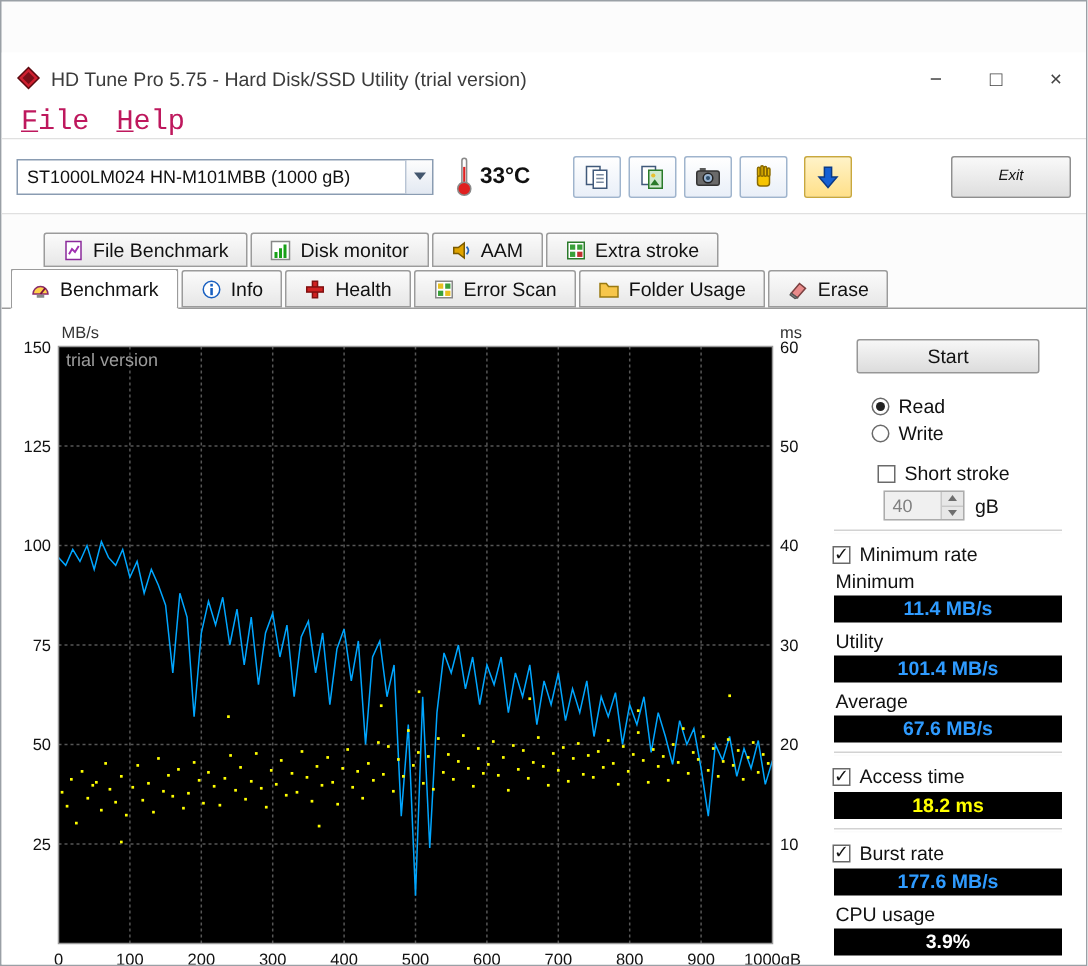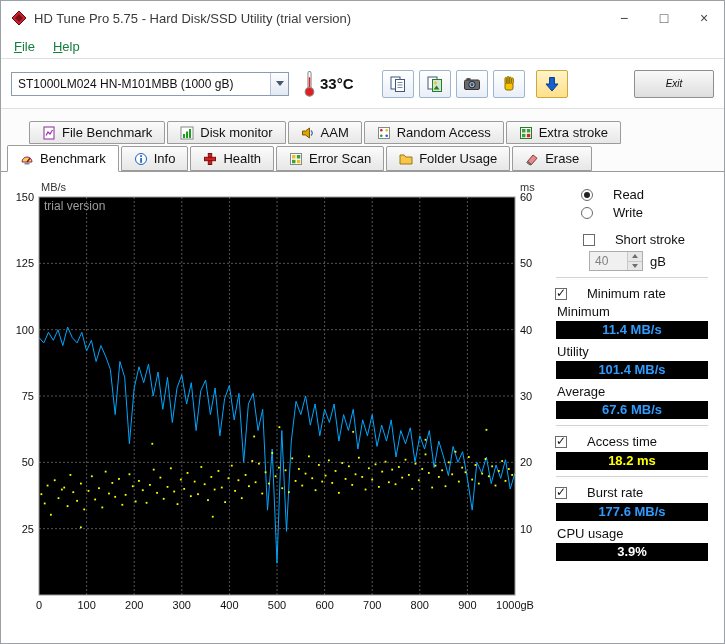--- a/index.html
+++ b/index.html
@@ -1,29 +1,29 @@
 <!DOCTYPE html>
 <html><head>
 <meta charset="utf-8">
 <style>
   * { box-sizing: border-box; margin: 0; padding: 0; }
   html,body { width:725px; height:644px; }
   body { font-family: "Liberation Sans", "DejaVu Sans", sans-serif; background:#d8d8d8; }
   .window { width:725px; height:644px; background:#fcfcfc; border:1px solid #9aa0a6; display:flex; flex-direction:column; overflow:hidden; }
 
   
-  .titlebar { height:34px; background:#ffffff; display:flex; align-items:center; flex:none; }
+  .titlebar { height:34px; background:#ffffff; display:flex; align-items:center; flex:none;margin-top:34px; }
   .title-icon { width:16px; height:16px; margin:0 7px 0 10px; flex:none; }
   .title-text { font-size:13px; color:#3b3b3b; }
   .win-controls { margin-left:auto; display:flex; height:100%; }
   .win-btn { width:40px; display:flex; align-items:center; justify-content:center; font-size:14px; color:#444; cursor:default; }
 
   
   .menubar { height:24px; background:#fff; display:flex; align-items:center; padding-left:4px; border-bottom:1px solid #e0e0e0; flex:none; }
-  .menu-item { padding:2px 9px; font-size:13px; color:#15803d; cursor:default; }
+  .menu-item { padding:2px 9px; font-size:19px; color:#be185d; cursor:default;font-family:Liberation Mono, monospace; }
 
   
   .toolbar { height:50px; background:#fff; display:flex; align-items:center; padding:0 10px; border-bottom:1px solid #e0e0e0; flex:none; }
   .combo { width:278px; height:24px; border:1px solid #8a9cb2; background:#fff; display:flex; align-items:center; cursor:default; }
   .combo-text { flex:1; font-size:12px; padding:0 6px; color:#111; white-space:nowrap; overflow:hidden; }
   .combo-btn { width:18px; height:100%; display:flex; align-items:center; justify-content:center; background:linear-gradient(#fdfdfd,#e3e9f2); border-left:1px solid #b8c4d4; }
   .tri-down { width:0; height:0; border-left:4px solid transparent; border-right:4px solid transparent; border-top:5px solid #44576e; }
   .thermo { margin-left:14px; flex:none; }
   .temp { font-size:15px; font-weight:bold; color:#111; margin-left:4px; }
   .tool-group { display:flex; gap:5px; margin-left:28px; }
@@ -44,27 +44,27 @@
 
   
   .content { flex:1; background:#fff; display:flex; padding:8px 4px 0 2px; }
   .chart-wrap { flex:none; }
   .chart-wrap svg { display:block; font-family:"Liberation Sans", sans-serif; }
 
   
   .side { width:168px; flex:none; padding:4px 10px 0 4px; font-size:13px; color:#111; }
   .start-btn { display:block; width:122px; height:23px; margin:8px auto 14px auto; border:1px solid #979797; border-radius:2px;
                background:linear-gradient(#f7f7f7,#dcdcdc); font-size:13px; color:#111; font-family:inherit; cursor:default; }
-  .row { display:flex; align-items:center; gap:20px; margin:3px 0; }
+  .row { display:flex; align-items:center; gap:6px; margin:3px 0; }
   .radio { width:12px; height:12px; border:1px solid #6a6a6a; border-radius:50%; background:#fff; position:relative; flex:none; }
   .radio.checked::after { content:""; position:absolute; left:2px; top:2px; width:6px; height:6px; border-radius:50%; background:#222; }
   .cb { width:12px; height:12px; border:1px solid #6a6a6a; background:#fff; position:relative; flex:none; }
   .cb.checked::after { content:"\2713"; position:absolute; left:0px; top:-3px; font-size:12px; font-weight:bold; color:#111; }
   .indent1 { margin-left:26px; }
-  .indent2 { margin-left:4px;justify-content:center; }
+  .indent2 { margin-left:30px; }
   .spin-row { display:flex; align-items:center; gap:7px; margin:4px 0 4px 34px; }
   .spin { width:54px; height:20px; border:1px solid #acacac; background:#f0f0f0; display:flex; }
   .spin-val { flex:1; font-size:12px; color:#808080; line-height:18px; padding-left:5px; }
   .spin-btns { width:15px; display:flex; flex-direction:column; border-left:1px solid #c8c8c8; }
   .sb { flex:1; display:flex; align-items:center; justify-content:center; background:#e7e7e7; }
   .sb + .sb { border-top:1px solid #c8c8c8; }
   .tri-up-s { width:0;height:0;border-left:3px solid transparent;border-right:3px solid transparent;border-bottom:4px solid #6e6e6e; }
   .tri-down-s { width:0;height:0;border-left:3px solid transparent;border-right:3px solid transparent;border-top:4px solid #6e6e6e; }
   .sep { height:3px; border-top:1px solid #d2d2d2; border-bottom:1px solid #fbfbfb; margin:6px 1px; }
   .field-label { margin:3px 0 2px 2px; }
@@ -172,30 +172,20 @@
           <rect x="9" y="3" width="2" height="9" fill="#18a018"></rect>
         </svg>
         <span>Disk monitor</span>
       </span>
       <span class="tab">
         <svg width="14" height="14" viewBox="0 0 14 14">
           <polygon points="1.5,5 4.5,5 8.5,2 8.5,12 4.5,9 1.5,9" fill="#e0a400" stroke="#7a5a00"></polygon>
           <path d="M10,4.5 q2.6,2.5 0,5" fill="none" stroke="#2a6ac0" stroke-width="1.2"></path>
         </svg>
         <span>AAM</span>
-      </span>
-      <span class="tab">
-        <svg width="14" height="14" viewBox="0 0 14 14">
-          <rect x="1.5" y="1.5" width="11" height="11" fill="#fff" stroke="#888"></rect>
-          <circle cx="4.3" cy="4.3" r="1.3" fill="#d02020"></circle>
-          <circle cx="9.7" cy="4.3" r="1.3" fill="#e8c020"></circle>
-          <circle cx="4.3" cy="9.7" r="1.3" fill="#2a9a2a"></circle>
-          <circle cx="9.7" cy="9.7" r="1.3" fill="#2a5ad0"></circle>
-        </svg>
-        <span>Random Access</span>
       </span>
       <span class="tab">
         <svg width="14" height="14" viewBox="0 0 14 14">
           <rect x="1.5" y="1.5" width="11" height="11" fill="#fff" stroke="#2a7a2a"></rect>
           <rect x="3" y="3" width="3.5" height="3.5" fill="#3aa03a"></rect>
           <rect x="7.8" y="3" width="3.5" height="3.5" fill="#3aa03a"></rect>
           <rect x="3" y="7.8" width="3.5" height="3.5" fill="#3aa03a"></rect>
           <rect x="7.8" y="7.8" width="3.5" height="3.5" fill="#c03030"></rect>
         </svg>
         <span>Extra stroke</span>
@@ -443,20 +433,21 @@
           <text x="274" y="429" fill="#111" font-size="11" text-anchor="middle">500</text>
           <text x="321.6" y="429" fill="#111" font-size="11" text-anchor="middle">600</text>
           <text x="369.2" y="429" fill="#111" font-size="11" text-anchor="middle">700</text>
           <text x="416.8" y="429" fill="#111" font-size="11" text-anchor="middle">800</text>
           <text x="464.4" y="429" fill="#111" font-size="11" text-anchor="middle">900</text>
           <text x="512" y="429" fill="#111" font-size="11" text-anchor="middle">1000gB</text>
         </svg>
     </div>
 
     <div class="side">
+      <button class="start-btn">Start</button>
 
       <div class="row indent1">
         <span class="radio checked"></span>
         <span>Read</span>
       </div>
       <div class="row indent1">
         <span class="radio"></span>
         <span>Write</span>
       </div>
 

